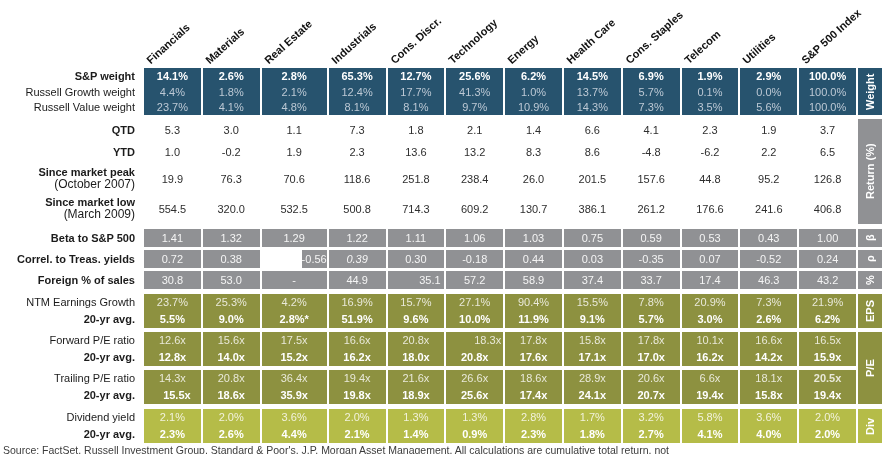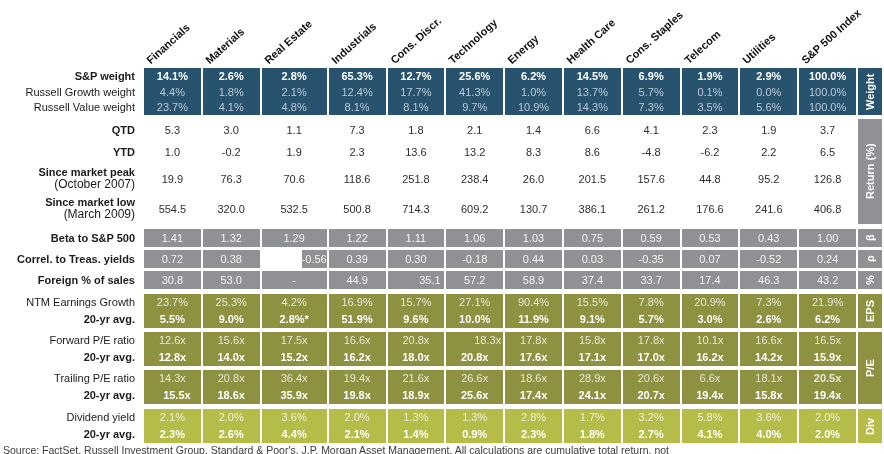--- a/index.html
+++ b/index.html
@@ -225,21 +225,21 @@
     <div class="cell graybox" style="grid-area: 11 / 10;">0.59</div>
     <div class="cell graybox" style="grid-area: 11 / 11;">0.53</div>
     <div class="cell graybox" style="grid-area: 11 / 12;">0.43</div>
     <div class="cell graybox" style="grid-area: 11 / 13;">1.00</div>
     <div class="rlabel" style="grid-area: 13 / 1;">
       <span class="main b">Correl. to Treas. yields</span>
     </div>
     <div class="cell graybox" style="grid-area: 13 / 2;">0.72</div>
     <div class="cell graybox" style="grid-area: 13 / 3;">0.38</div>
     <div class="cell graybox" style="grid-area: 13 / 4; margin-left: 40px;">-0.56</div>
-    <div class="cell graybox" style="grid-area: 13 / 5;">0.39</div>
+    <div class="cell graybox" style="grid-area: 13 / 5; font-style: italic;">0.39</div>
     <div class="cell graybox" style="grid-area: 13 / 6;">0.30</div>
     <div class="cell graybox" style="grid-area: 13 / 7;">-0.18</div>
     <div class="cell graybox" style="grid-area: 13 / 8;">0.44</div>
     <div class="cell graybox" style="grid-area: 13 / 9;">0.03</div>
     <div class="cell graybox" style="grid-area: 13 / 10;">-0.35</div>
     <div class="cell graybox" style="grid-area: 13 / 11;">0.07</div>
     <div class="cell graybox" style="grid-area: 13 / 12;">-0.52</div>
     <div class="cell graybox" style="grid-area: 13 / 13;">0.24</div>
     <div class="rlabel" style="grid-area: 15 / 1;">
       <span class="main b">Foreign % of sales</span>

